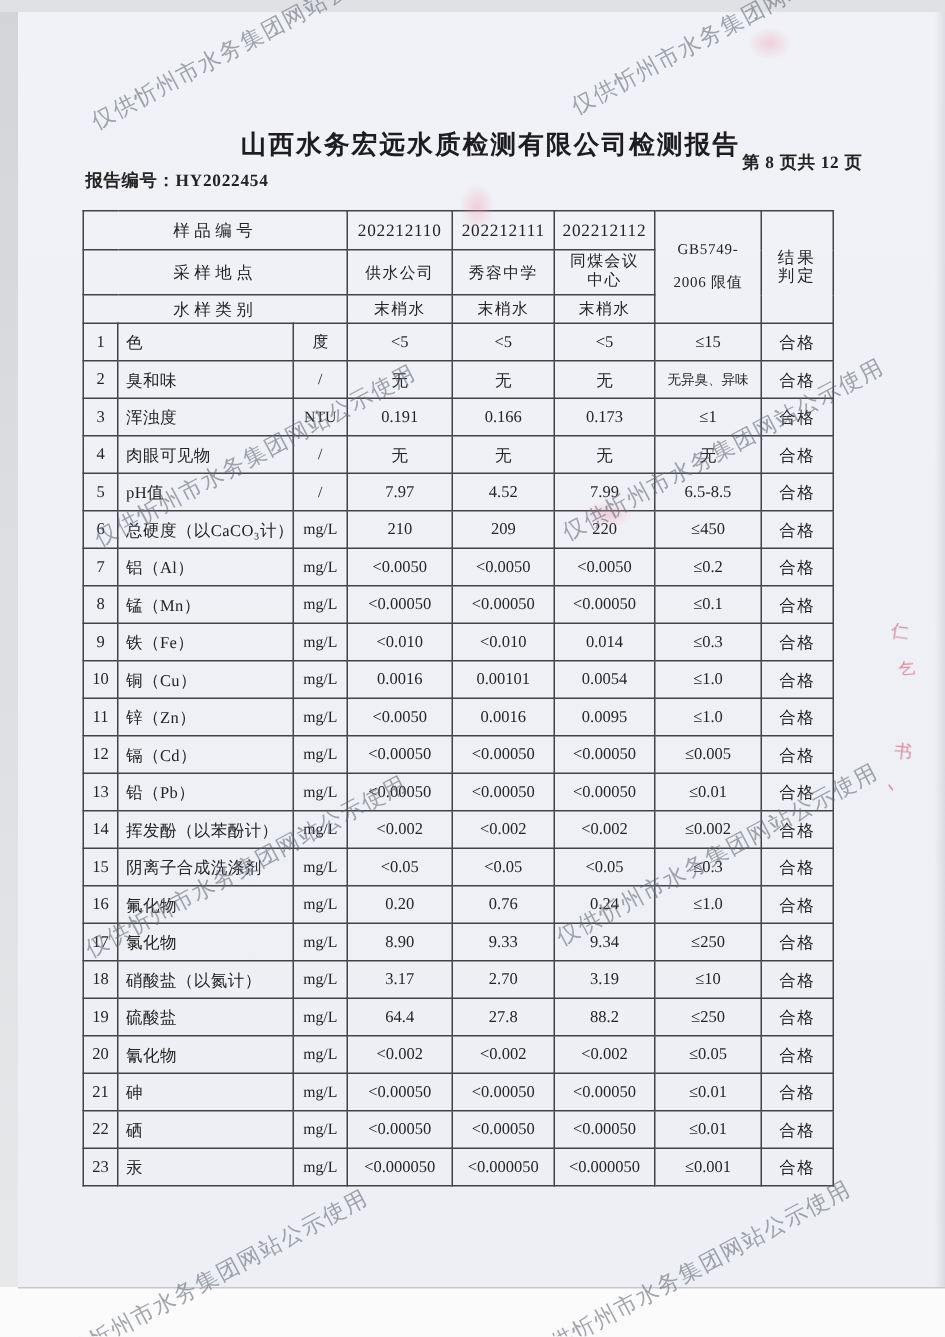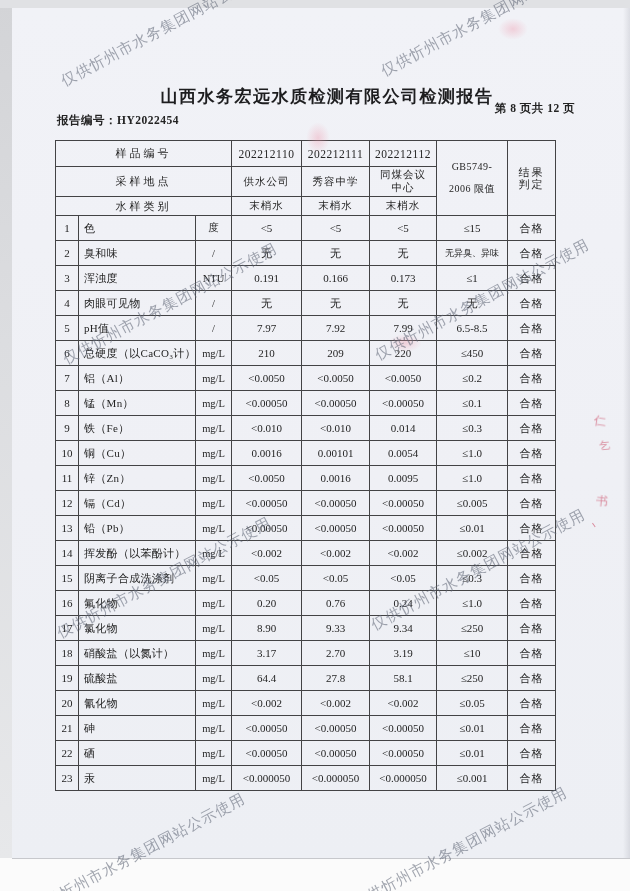--- a/index.html
+++ b/index.html
@@ -174,21 +174,21 @@
       <td class="col-v">无</td>
       <td class="col-v">无</td>
       <td class="col-limit">无</td>
       <td class="col-result">合格</td>
     </tr>
         <tr>
       <td class="col-no">5</td>
       <td class="col-item">pH值</td>
       <td class="col-unit">/</td>
       <td class="col-v">7.97</td>
-      <td class="col-v">7.92</td>
+      <td class="col-v">4.52</td>
       <td class="col-v">7.99</td>
       <td class="col-limit">6.5-8.5</td>
       <td class="col-result">合格</td>
     </tr>
         <tr>
       <td class="col-no">6</td>
       <td class="col-item">总硬度（以CaCO₃计）</td>
       <td class="col-unit">mg/L</td>
       <td class="col-v">210</td>
       <td class="col-v">209</td>
@@ -315,21 +315,21 @@
       <td class="col-v">3.19</td>
       <td class="col-limit">≤10</td>
       <td class="col-result">合格</td>
     </tr>
         <tr>
       <td class="col-no">19</td>
       <td class="col-item">硫酸盐</td>
       <td class="col-unit">mg/L</td>
       <td class="col-v">64.4</td>
       <td class="col-v">27.8</td>
-      <td class="col-v">58.1</td>
+      <td class="col-v">88.2</td>
       <td class="col-limit">≤250</td>
       <td class="col-result">合格</td>
     </tr>
         <tr>
       <td class="col-no">20</td>
       <td class="col-item">氰化物</td>
       <td class="col-unit">mg/L</td>
       <td class="col-v">&lt;0.002</td>
       <td class="col-v">&lt;0.002</td>
       <td class="col-v">&lt;0.002</td>

